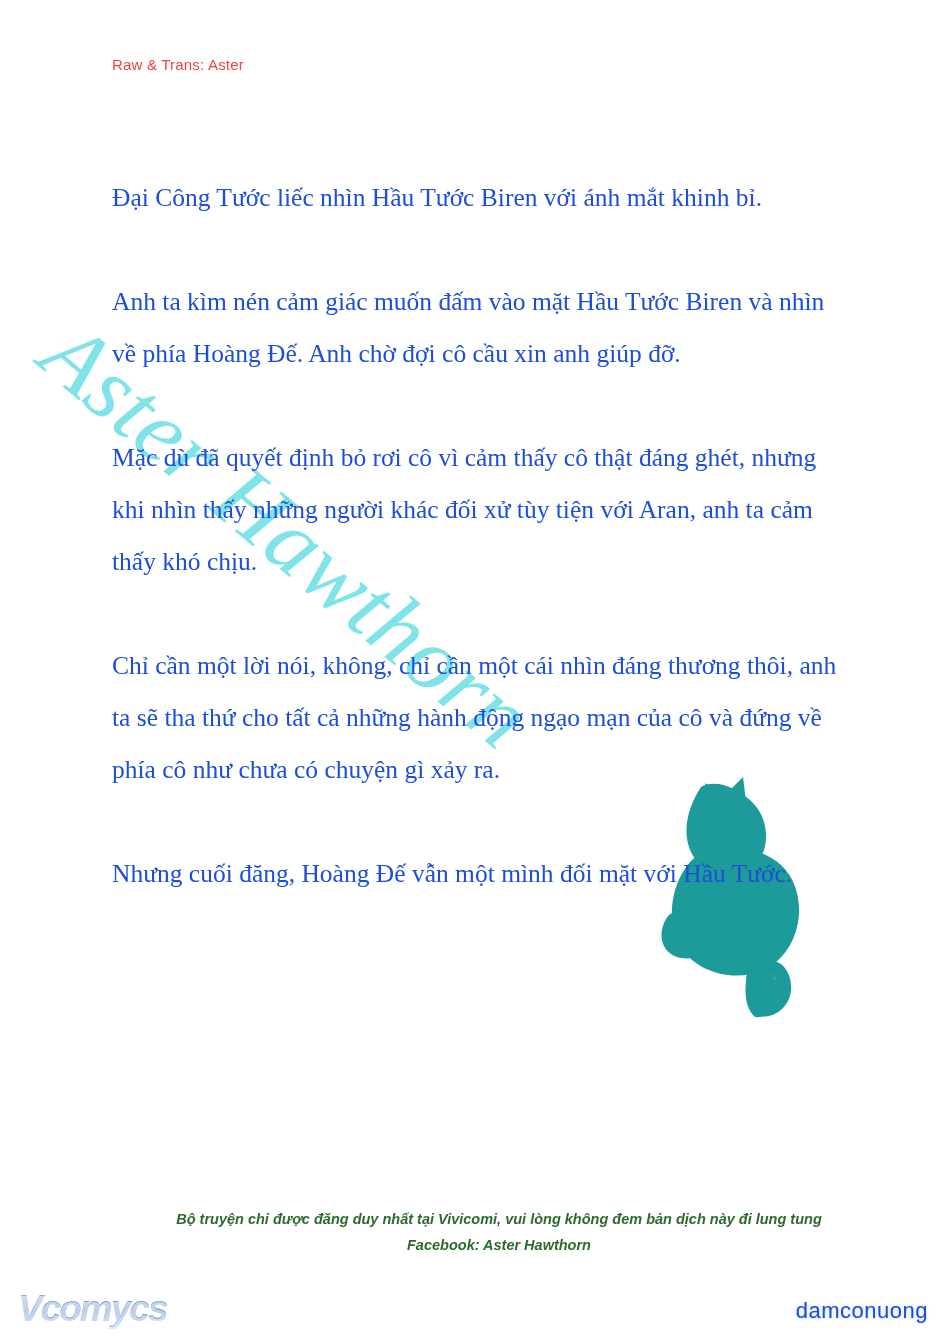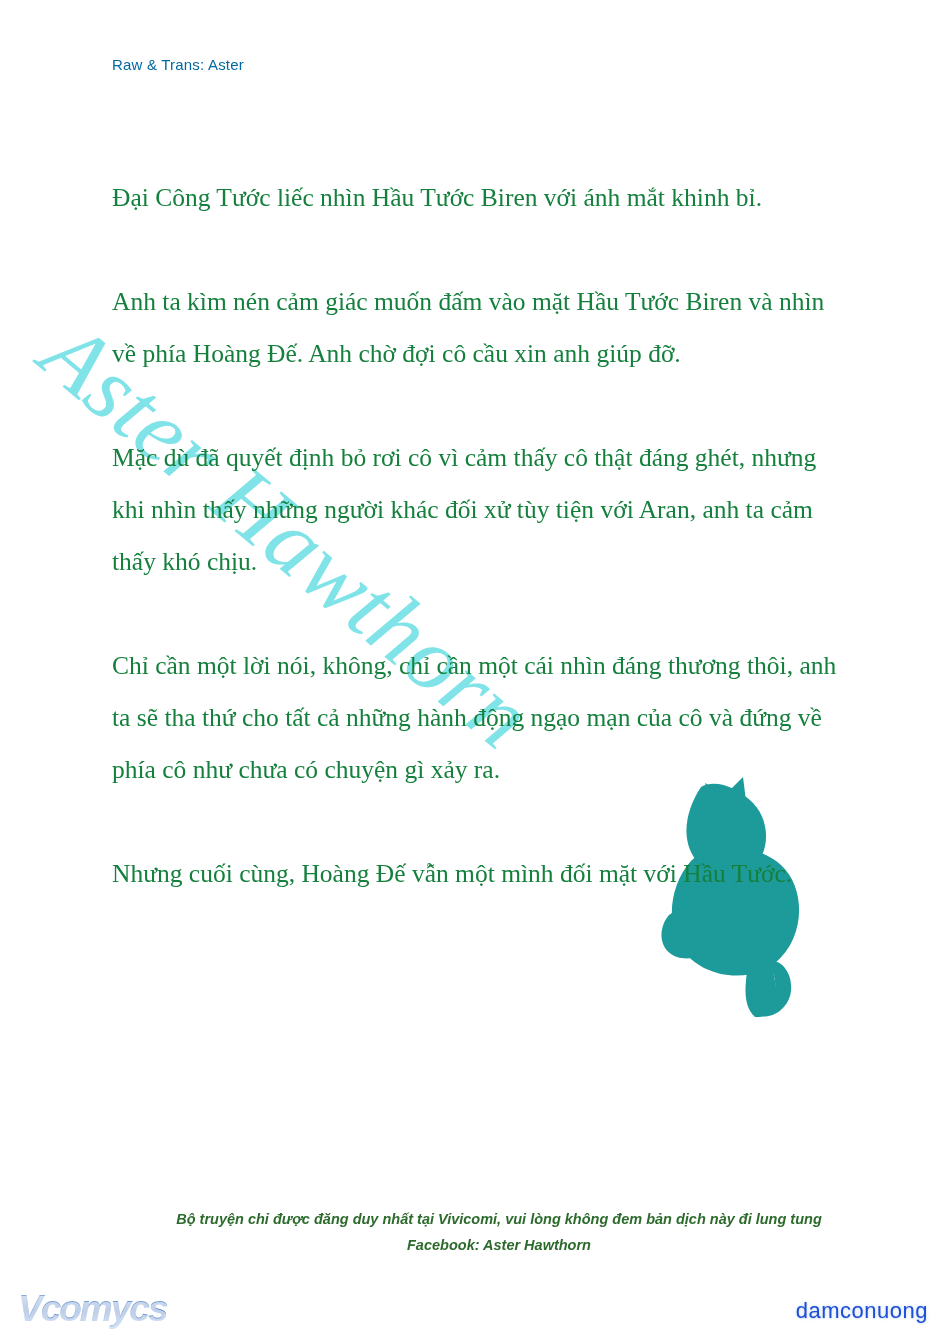--- a/index.html
+++ b/index.html
@@ -18,37 +18,37 @@
     overflow: hidden;
   }
 
   
   .page-header {
     position: absolute;
     left: 112px;
     top: 56px;
     font-family: "Liberation Sans", sans-serif;
     font-size: 15px;
-    color: #0369a1;
+    color: #ef4444;
     letter-spacing: 0.2px;
     white-space: nowrap;
   }
 
   
   .content {
     position: absolute;
     left: 112px;
     top: 172px;
     width: 730px;
   }
   .para {
     font-family: "Liberation Serif", serif;
     font-size: 25.5px;
     line-height: 52px;
-    color: #15803d;
+    color: #1d4ed8;
     margin: 0 0 52px 0;
     text-align: left;
     position: relative;
     z-index: 3;
   }
   .para:last-child { margin-bottom: 0; }
 
   
   .watermark {
     position: absolute;
@@ -165,21 +165,21 @@
                  C120 206 124 222 116 234 C110 244 104 248 100 250 Z"></path>
       </g>
     </svg>
   </div>
 
   <div class="content">
     <p class="para">Đại Công Tước liếc nhìn Hầu Tước Biren với ánh mắt khinh bỉ.</p>
     <p class="para">Anh ta kìm nén cảm giác muốn đấm vào mặt Hầu Tước Biren và nhìn về phía Hoàng Đế. Anh chờ đợi cô cầu xin anh giúp đỡ.</p>
     <p class="para">Mặc dù đã quyết định bỏ rơi cô vì cảm thấy cô thật đáng ghét, nhưng khi nhìn thấy những người khác đối xử tùy tiện với Aran, anh ta cảm thấy khó chịu.</p>
     <p class="para">Chỉ cần một lời nói, không, chỉ cần một cái nhìn đáng thương thôi, anh ta sẽ tha thứ cho tất cả những hành động ngạo mạn của cô và đứng về phía cô như chưa có chuyện gì xảy ra.</p>
-    <p class="para">Nhưng cuối cùng, Hoàng Đế vẫn một mình đối mặt với Hầu Tước.</p>
+    <p class="para">Nhưng cuối đăng, Hoàng Đế vẫn một mình đối mặt với Hầu Tước.</p>
   </div>
 
   <div class="footer-note">
     <div>Bộ truyện chỉ được đăng duy nhất tại Vivicomi, vui lòng không đem bản dịch này đi lung tung</div>
     <div>Facebook: Aster Hawthorn</div>
   </div>
 
   <div class="site-logo">
     <div class="site-logo-text">Vcomycs</div>
   </div>

